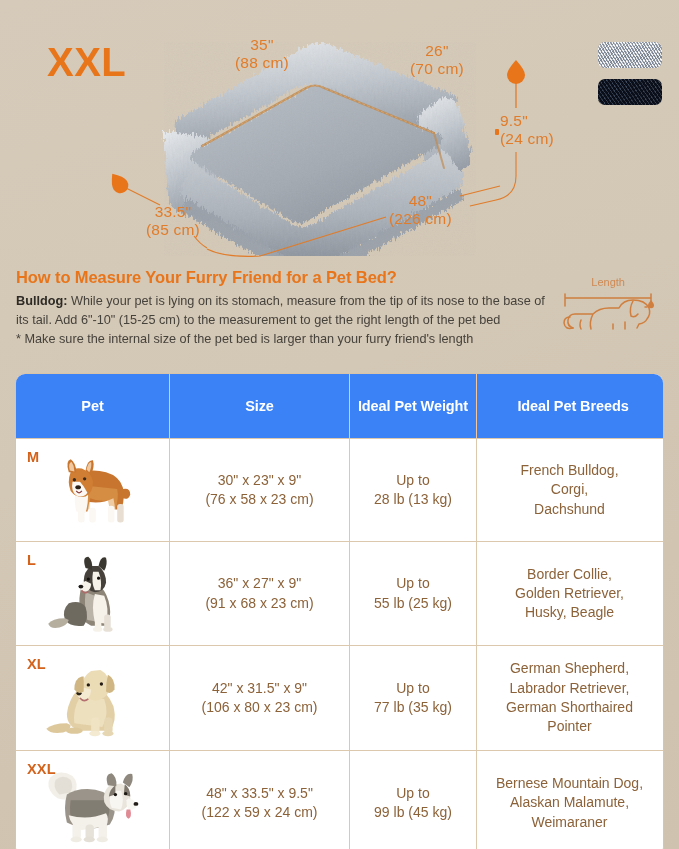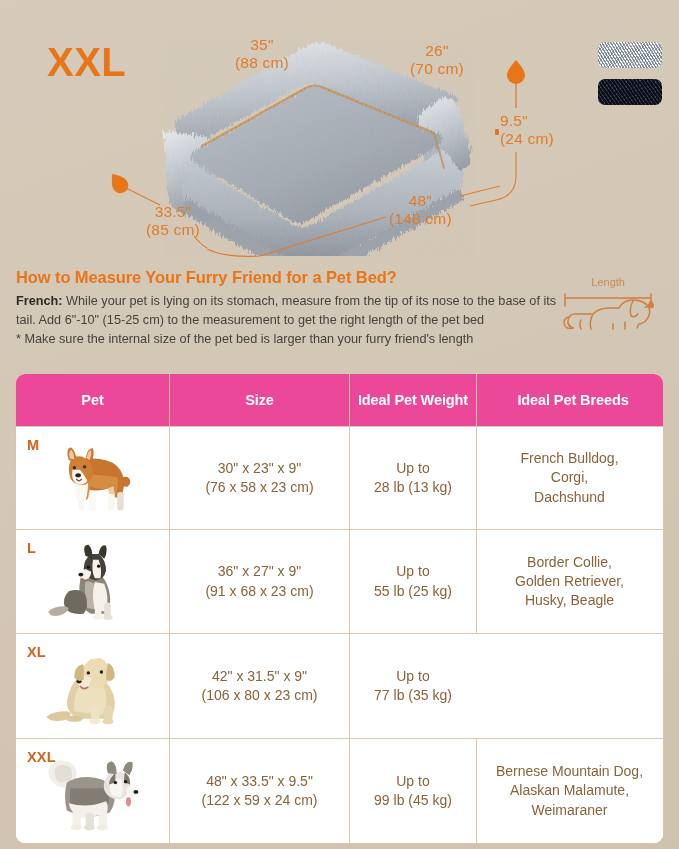--- a/index.html
+++ b/index.html
@@ -144,22 +144,22 @@
     top: 373px;
     width: 649px;
     border: 1.5px solid #d8c4a8;
     border-radius: 10px;
     background: #ffffff;
     overflow: hidden;
     box-sizing: border-box;
   }
   .thead {
     display: flex;
-    background: #ec4899;
-    height: 52px;
+    background: #3b82f6;
+    height: 64px;
   }
   .thead .th {
     display: flex;
     align-items: center;
     justify-content: center;
     color: #ffffff;
     font-size: 14.5px;
     font-weight: bold;
     box-sizing: border-box;
     letter-spacing: -.1px;
@@ -335,28 +335,28 @@
     <div class="dim dim-95">
       <span>9.5"</span><br>
       <span>(24 cm)</span>
     </div>
     <div class="dim dim-335">
       <span>33.5"</span><br>
       <span>(85 cm)</span>
     </div>
     <div class="dim dim-48">
       <span>48"</span><br>
-      <span>(148 cm)</span>
+      <span>(226 cm)</span>
     </div>
   </div>
 
   <div class="measure">
     <div class="measure-title">How to Measure Your Furry Friend for a Pet Bed?</div>
     <div class="measure-body">
-      <b>French:</b><span> While your pet is lying on its stomach, measure from the tip of its nose to the base of its tail. Add 6"-10" (15-25 cm) to the measurement to get the right length of the pet bed</span>
+      <b>Bulldog:</b><span> While your pet is lying on its stomach, measure from the tip of its nose to the base of its tail. Add 6"-10" (15-25 cm) to the measurement to get the right length of the pet bed</span>
       <span class="measure-note">* Make sure the internal size of the pet bed is larger than your furry friend's length</span>
     </div>
 
     <div class="dog-diagram">
       <div class="dog-diagram-label">Length</div>
       <svg viewBox="0 0 104 64" width="104" height="64" xmlns="http://www.w3.org/2000/svg">
         <g fill="none" stroke="#d07f3e" stroke-width="1.5" stroke-linecap="round" stroke-linejoin="round">
 
           <path d="M6 18 L6 30 M6 22 L92 22 M92 18 L92 26"></path>
 
@@ -531,20 +531,24 @@
           <span>42" x 31.5" x 9"</span><br>
           <span>(106 x 80 x 23 cm)</span>
         </span>
       </div>
       <div class="td col-weight td-weight">
         <span>
           <span>Up to</span><br>
           <span>77 lb (35 kg)</span>
         </span>
       </div>
+      <div class="td col-breeds td-breeds" style="white-space:pre-line;">German Shepherd,
+Labrador Retriever,
+German Shorthaired
+Pointer</div>
     </div>
 
     <div class="trow row-xxl">
       <div class="td col-pet pet-cell">
         <span class="pet-size-label">XXL</span>
         <span class="pet-photo">
           <svg viewBox="0 0 124 90" width="118" height="84" xmlns="http://www.w3.org/2000/svg">
             <g>
 
               <path d="M24 40 Q10 30 16 18 Q26 8 40 16 Q48 24 42 36 Q36 44 24 40 Z" fill="#f2efe8"></path>

